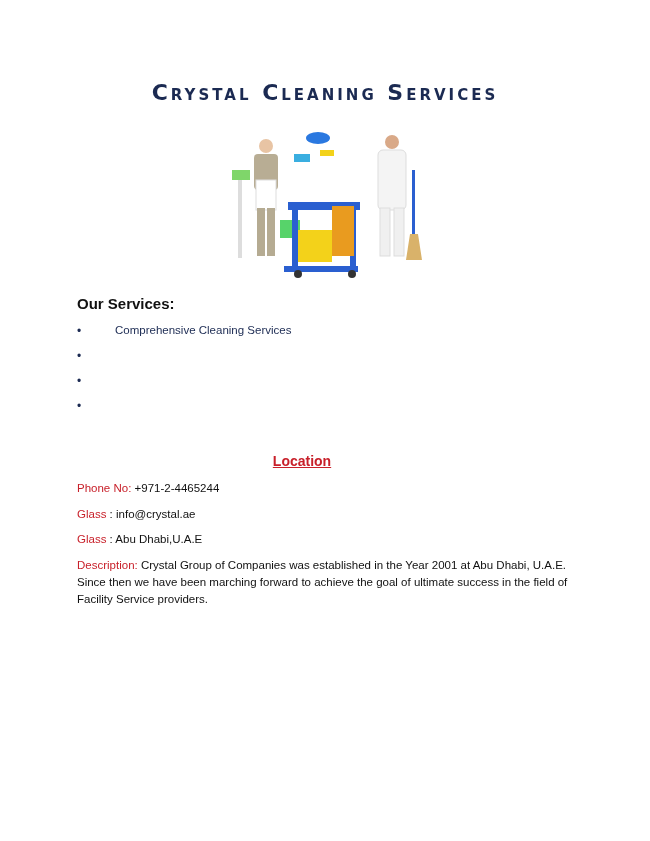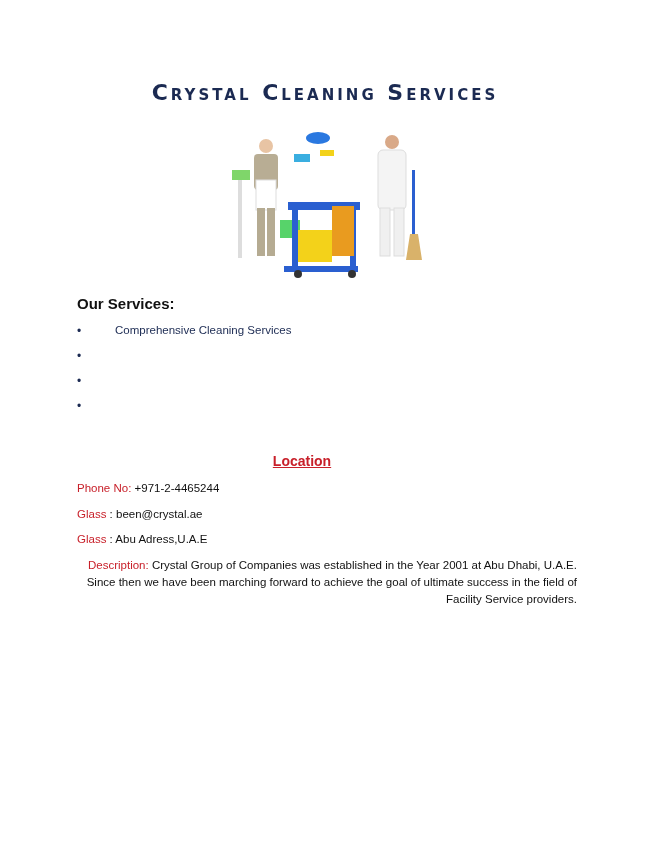--- a/index.html
+++ b/index.html
@@ -11,21 +11,21 @@
   .hero { position:absolute; left:228px; top:130px; width:196px; height:152px; }
   .services-heading { position:absolute; left:77px; top:295px; font-size:15px; font-weight:bold;
                       color:#111; }
   .svc-list { position:absolute; left:77px; top:324px; margin:0; padding:0; list-style:none; }
   .svc-item { height:25px; font-size:11.5px; color:#1b2a52; display:flex; align-items:flex-start; }
   .bullet { width:38px; color:#1b2a52; font-size:12px; }
   .loc-heading { position:absolute; left:0; width:604px; top:453px; text-align:center;
                  font-size:14px; font-weight:bold; color:#c8202a; text-decoration:underline; }
   .field { position:absolute; left:77px; font-size:11.5px; color:#111; }
   .label { color:#c8202a; }
-  .desc { position:absolute; left:77px; top:557px; width:500px; font-size:11.5px; line-height:17px; color:#111;text-align:right; }
+  .desc { position:absolute; left:77px; top:557px; width:500px; font-size:11.5px; line-height:17px; color:#111; }
 </style>
 </head>
 <body>
 
 <div class="title">Crystal Cleaning Services</div>
 
 <svg class="hero" viewBox="0 0 196 152">
 
   <circle cx="38" cy="16" r="7" fill="#e8c4a4"></circle>
   <rect x="26" y="24" width="24" height="36" rx="4" fill="#b8ad94"></rect>
@@ -69,15 +69,15 @@
       <span class="bullet">•</span>
     </li>
   <li class="svc-item">
       <span class="bullet">•</span>
     </li>
 </ul>
 
 <div class="loc-heading">Location</div>
 
 <div class="field" style="top:482px"><span class="label">Phone No:</span><span> +971-2-4465244</span></div>
-<div class="field" style="top:508px"><span class="label">Glass</span><span>  : been@crystal.ae</span></div>
-<div class="field" style="top:533px"><span class="label">Glass</span><span> : Abu Adress,U.A.E</span></div>
+<div class="field" style="top:508px"><span class="label">Glass</span><span>  : info@crystal.ae</span></div>
+<div class="field" style="top:533px"><span class="label">Glass</span><span> : Abu Dhabi,U.A.E</span></div>
 <div class="desc"><span class="label">Description:</span><span> Crystal Group of Companies was established in the Year 2001 at Abu Dhabi, U.A.E. Since then we have been marching forward to achieve the goal of ultimate success in the field of Facility Service providers.</span></div>
 
 </body></html>

